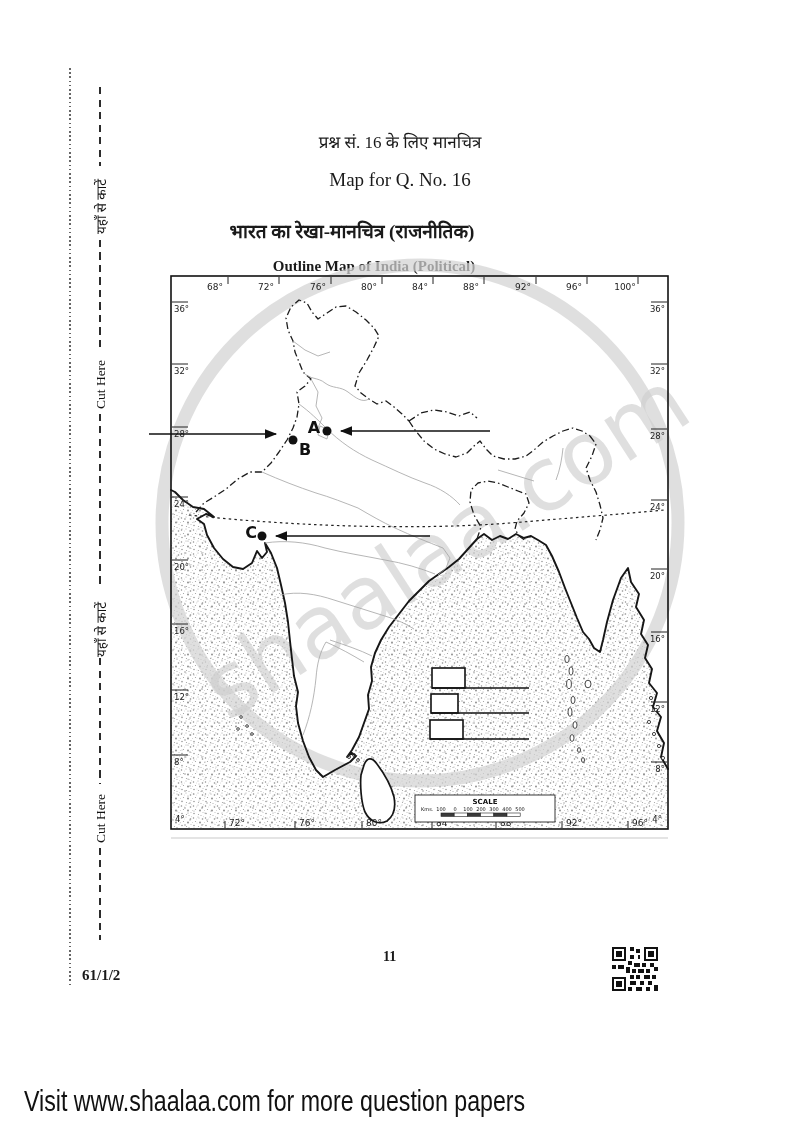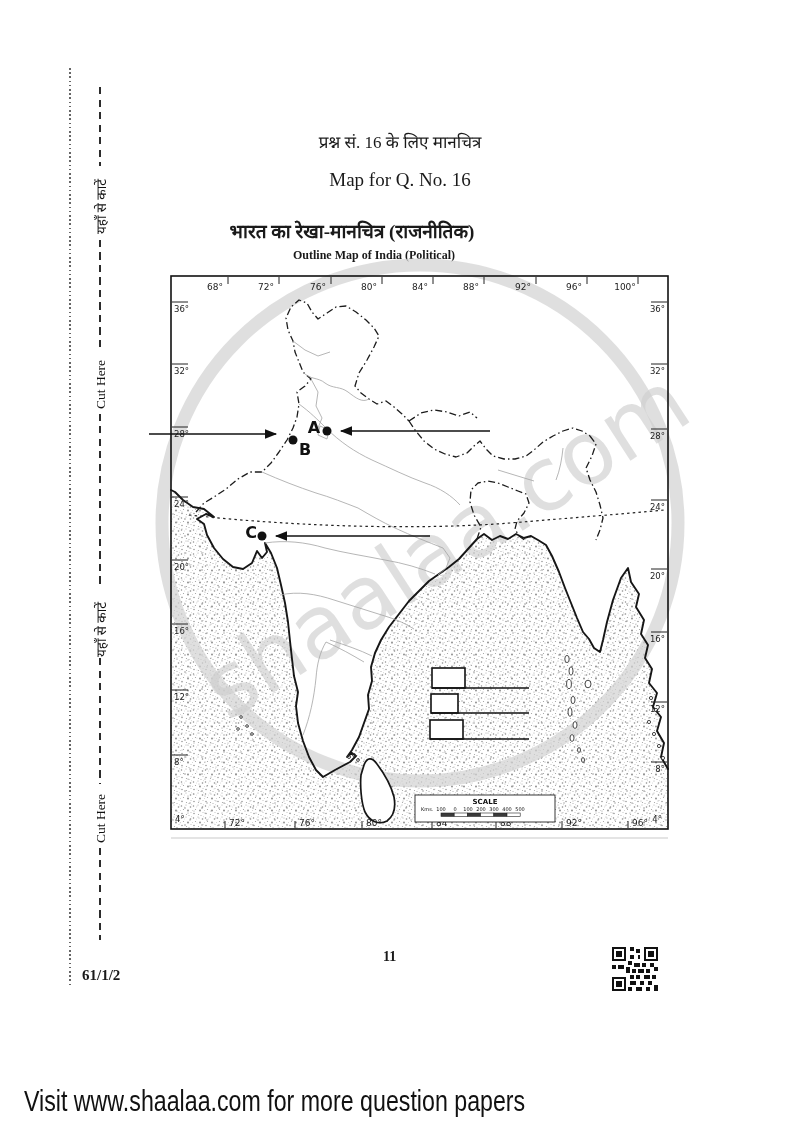--- a/index.html
+++ b/index.html
@@ -6,21 +6,21 @@
   #page{position:relative;width:800px;height:1131px;background:#fff;overflow:hidden;
         font-family:"Liberation Serif", serif;color:#1a1a1a;}
   .abs{position:absolute;}
   
   #hdr{top:130px;left:0;width:800px;text-align:center;}
   #hdr .hi{font-size:17px;}
   #hdr .en{font-size:19px;margin-top:16px;}
   
   #maptitle{top:218px;left:8px;width:688px;text-align:center;}
   #maptitle .hi{font-size:19px;font-weight:bold;}
-  #maptitle .en{font-size:12px;font-weight:bold;margin-top:4px;padding-left:44px;}
+  #maptitle .en{font-size:15px;font-weight:bold;margin-top:14px;padding-left:44px;}
   
   .dotline{left:69px;top:68px;width:2px;height:920px;
      background:repeating-linear-gradient(to bottom,#666 0 1.6px,transparent 1.6px 4.2px);}
   .dashseg{left:99px;width:1.8px;
      background:repeating-linear-gradient(to bottom,#2c2c2c 0 7px,transparent 7px 12.5px);}
   .vtext{position:absolute;font-size:13.5px;color:#111;white-space:nowrap;
      font-family:"Liberation Serif", serif;transform:rotate(-90deg);transform-origin:center;}
   
   #code{top:951px;left:82px;font-weight:bold;font-size:15px;margin-top:16px;}
   #pageno{top:949px;left:383px;font-weight:bold;font-size:14px;}

